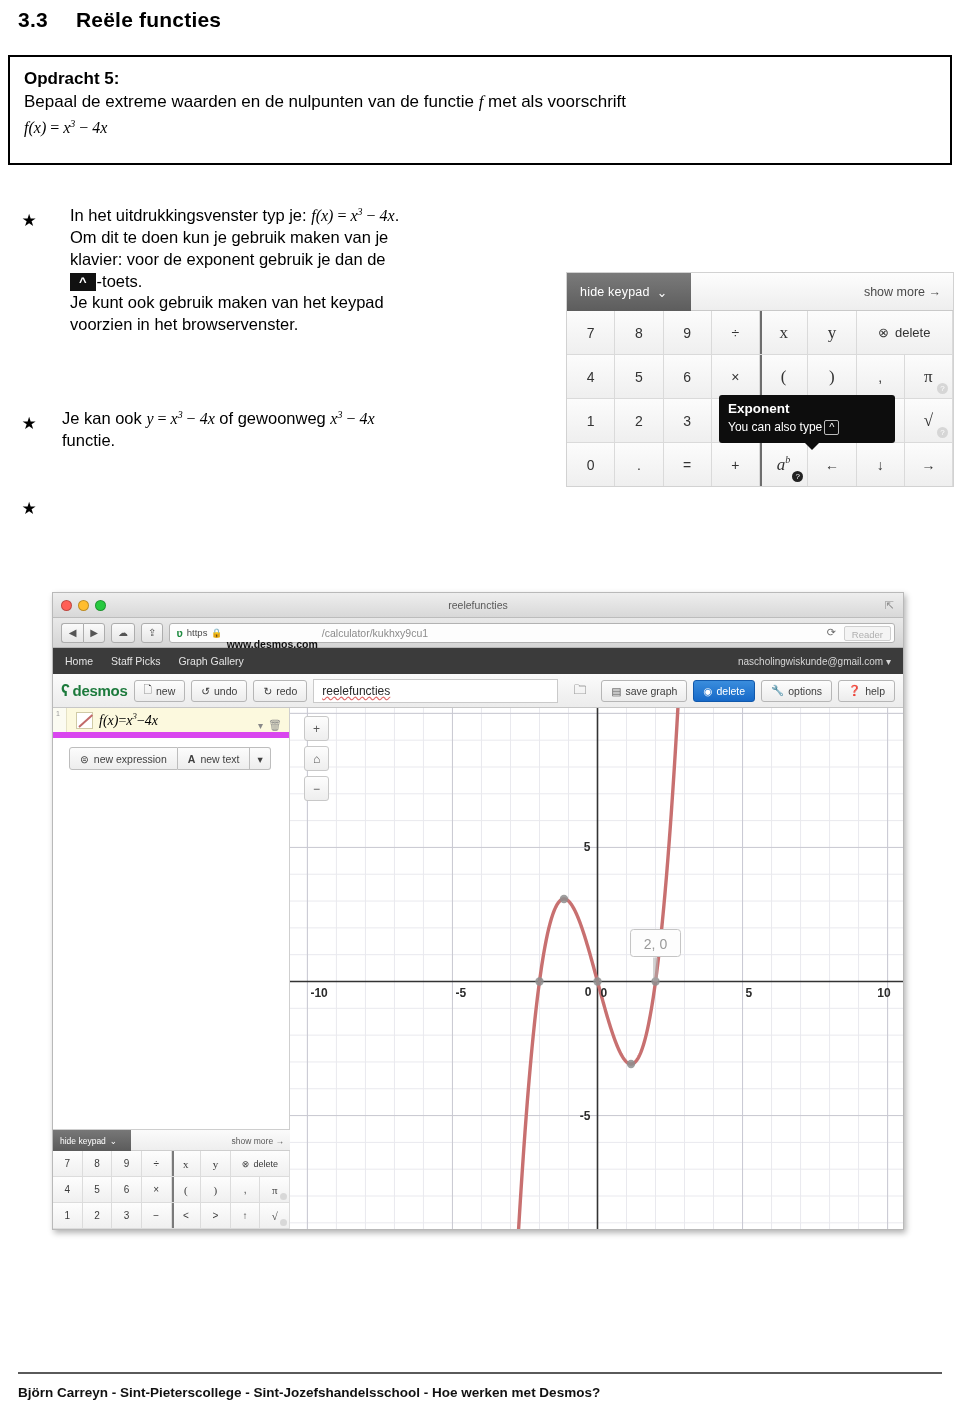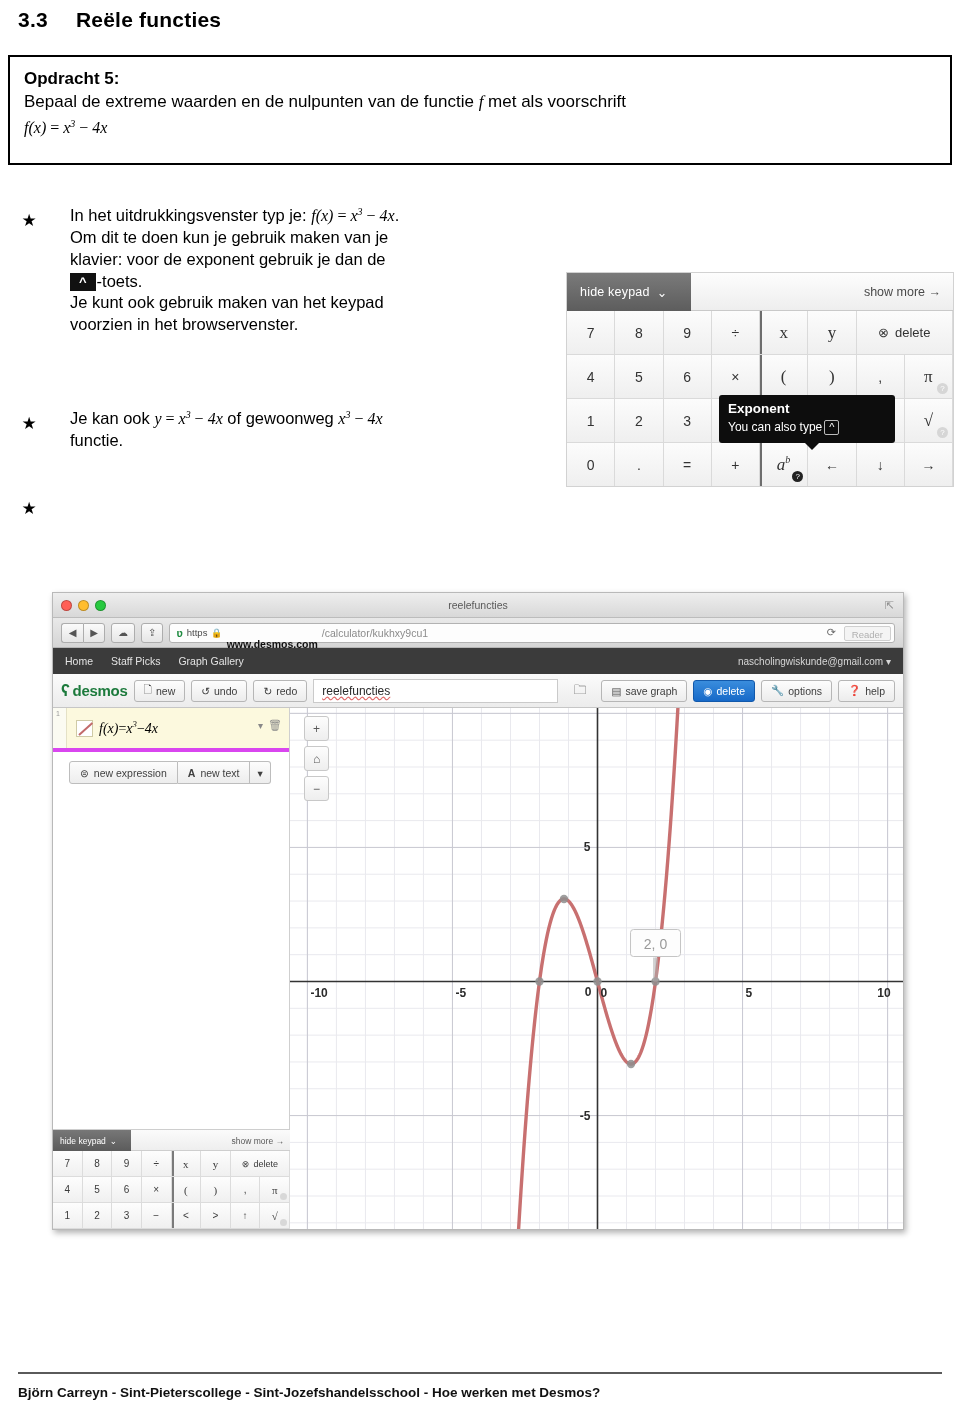--- a/index.html
+++ b/index.html
@@ -32,21 +32,21 @@
   
   .bullet-star {
     position: absolute; width: 22px; text-align: center;
     font-size: 17px; line-height: 1; color: #000;
   }
   .bul-body { position: absolute; font-size: 16.5px; line-height: 1.32; }
 
   .b1-star { left: 18px; top: 212px; }
   .b1-body { left: 70px; top: 205px; width: 480px; }
   .b2-star { left: 18px; top: 415px; }
-  .b2-body { left: 70px; top: 408px; width: 480px; }
+  .b2-body { left: 62px; top: 408px; width: 480px; }
   .b3-star { left: 18px; top: 500px; }
   .b3-body { left: 70px; top: 494px; width: 470px; }
 
   .caretkey {
     display: inline-block; background: #111; color: #fff;
     font-family: "Liberation Sans", sans-serif; font-weight: bold;
     font-size: 13px; line-height: 15px; padding: 1px 9px 2px 9px;
     vertical-align: 1px; margin-right: 1px;
   }
 
@@ -176,22 +176,22 @@
   }
   .ds-btn.share { background: linear-gradient(#3a8ddd,#1669c8); border-color: #1259ab; color: #fff; }
   .ds-btn.folder { border: none; background: none; font-size: 13px; color: #555; }
 
   .ds-body { position: relative; height: 547px; background: #fff; }
   .ds-left {
     position: absolute; left: 0; top: 0; width: 237px; height: 100%;
     background: #fff; border-right: 1px solid #cfcfcf;
   }
   .expr-row {
-    position: relative; height: 44px; background: #fcf9de;
-    border-bottom: 4px solid #d946ef; display: flex; align-items: center;
+    position: relative; height: 30px; background: #fcf9de;
+    border-bottom: 6px solid #d946ef; display: flex; align-items: center;
   }
   .expr-idx {
     width: 14px; align-self: stretch; font-size: 7px; color: #9a9a9a;
     padding-left: 3px; padding-top: 2px; border-right: 1px solid #e4e1c6; background:#fbfbf2;
   }
   .expr-swatch {
     width: 17px; height: 17px; margin: 0 6px 0 9px;
     border: 1px solid #cfcaa6; background: #fff; position: relative;
   }
   .expr-swatch:after {

